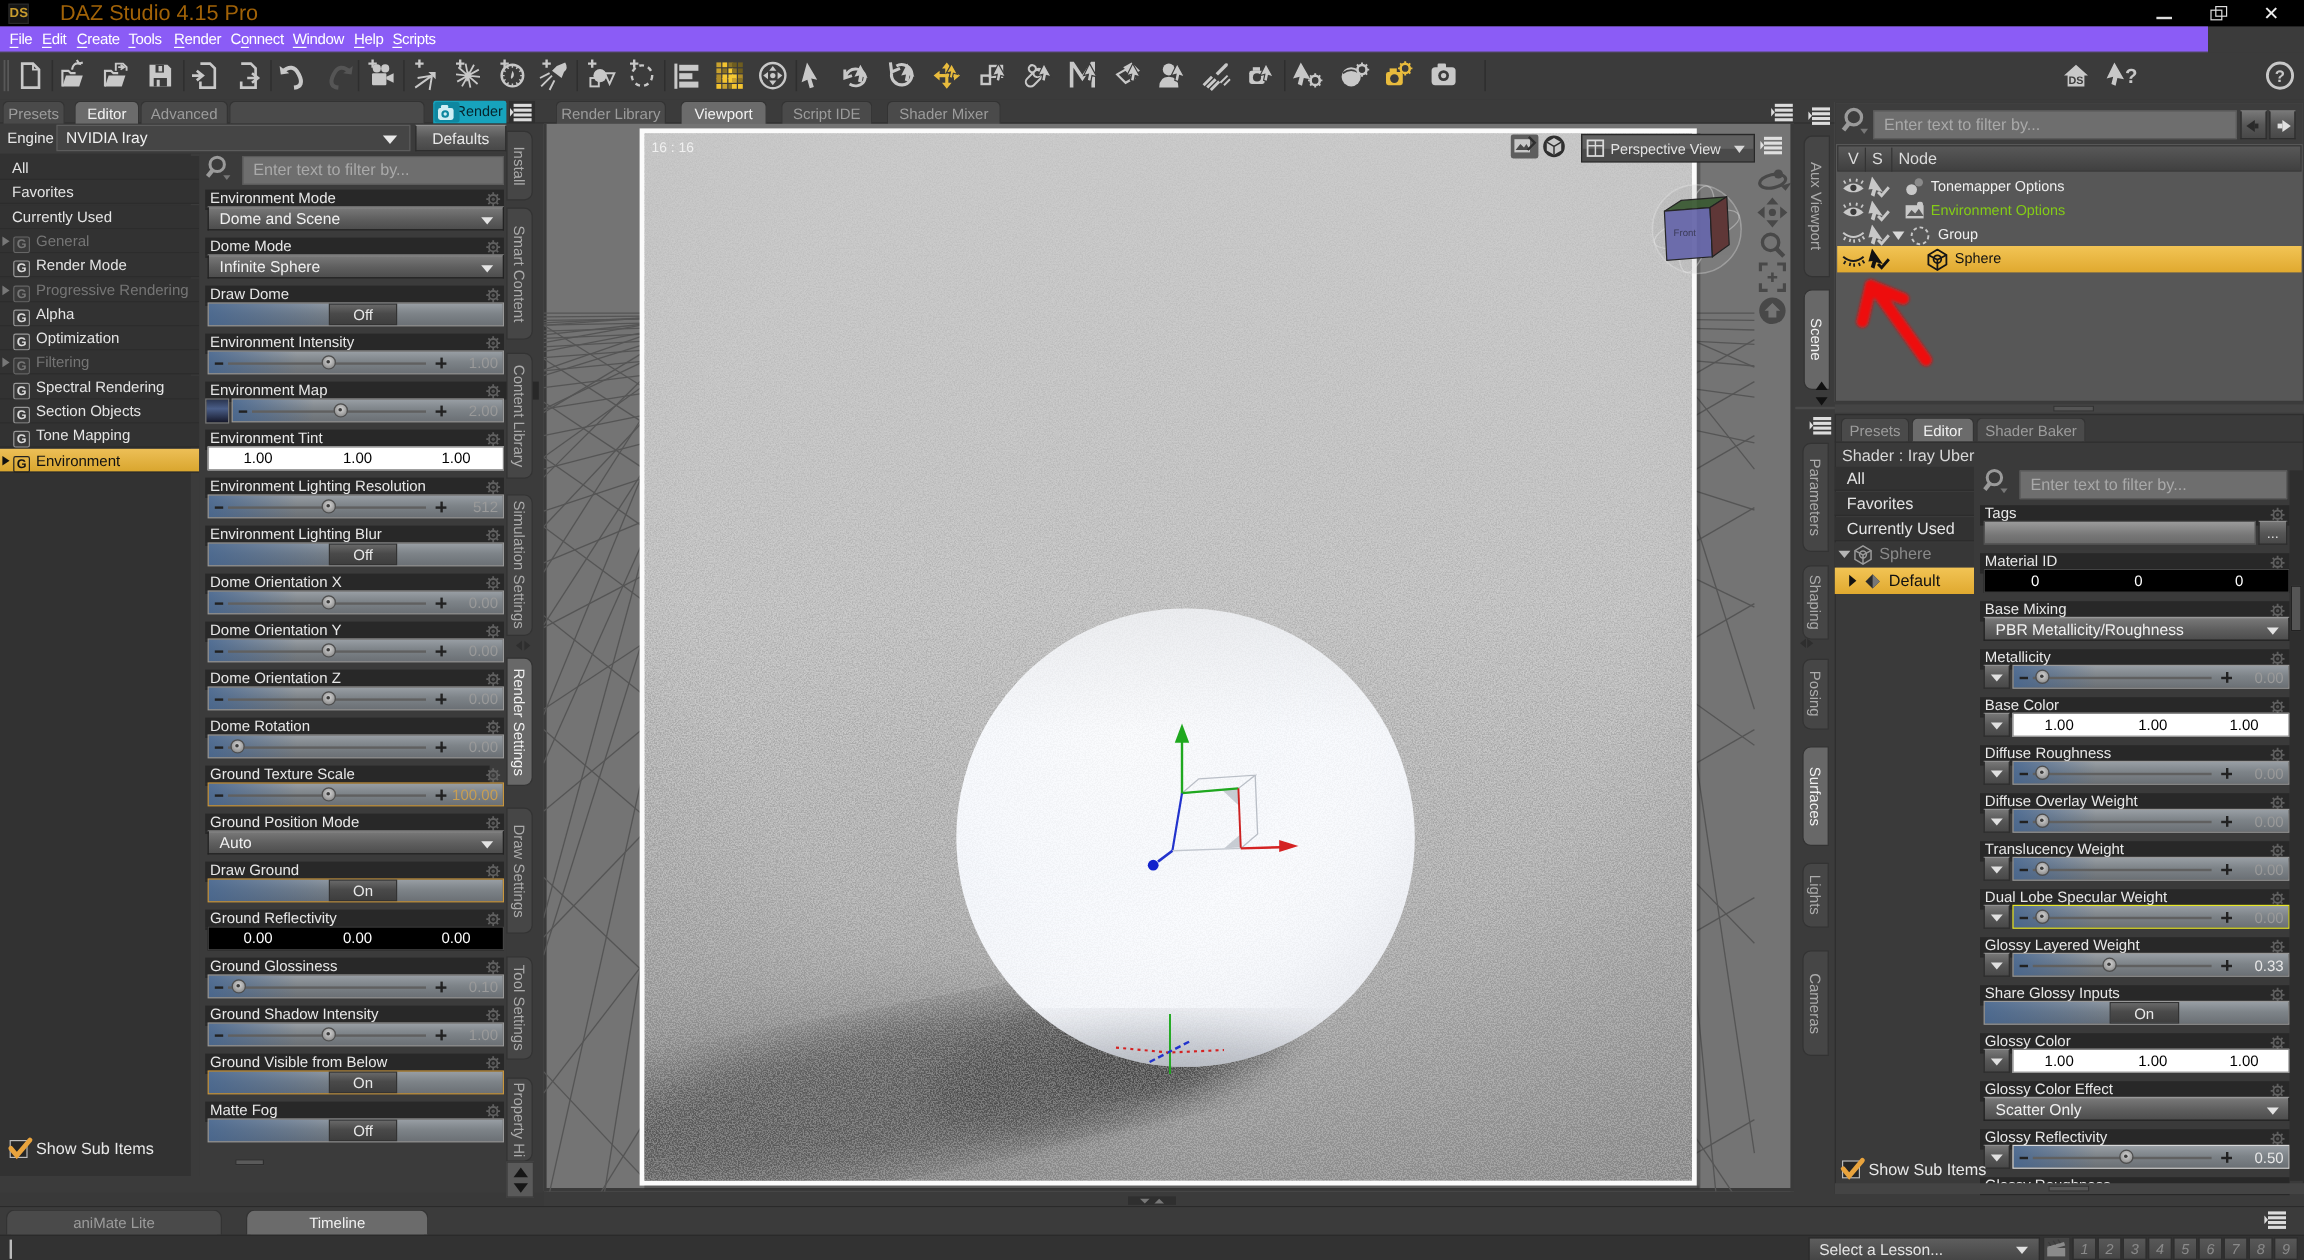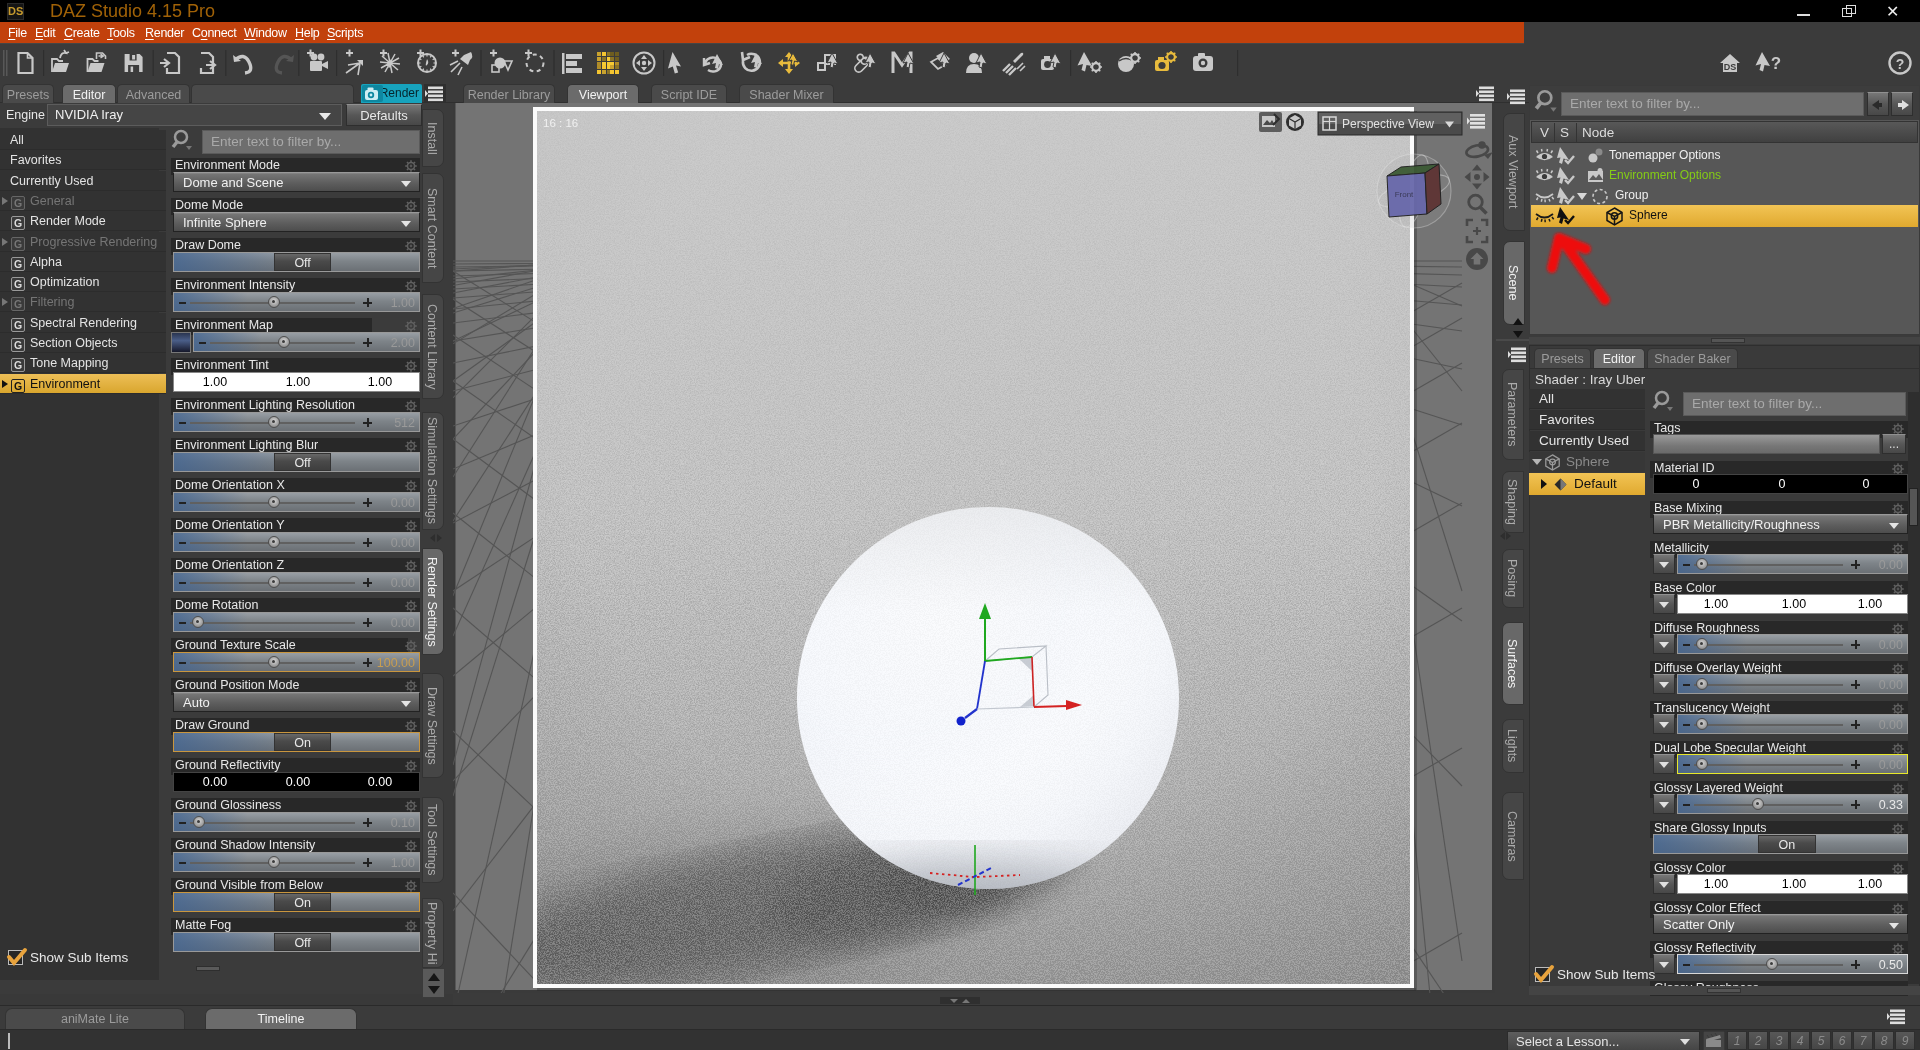--- a/index.html
+++ b/index.html
@@ -7,21 +7,21 @@
 .abs{position:absolute;}
 #root{position:relative;width:1920px;height:1050px;background:#3b3b3b;overflow:hidden;}
 
 #titlebar{position:absolute;left:0;top:0;width:1920px;height:22px;background:#000;}
 #titlebar .logo{position:absolute;left:7px;top:3px;width:17px;height:17px;background:#151515;border:1px solid #2a2a2a;color:#c79b2e;font-weight:bold;font-size:11px;text-align:center;line-height:15px;}
 #titlebar .t{position:absolute;left:50px;top:1px;color:#a16207;font-size:18px;}
 #titlebar .mi{left:1797px;top:14px;width:13px;height:2px;background:#ddd;}
 #titlebar .sq{left:1842px;top:8px;width:10px;height:9px;border:1.5px solid #ddd;background:#000;}
 #titlebar .sq2{left:1846px;top:5px;width:10px;height:9px;border:1.5px solid #ddd;}
 #titlebar .x{left:1886px;top:2px;color:#eee;font-size:16px;font-weight:400;}
-#menubar{position:absolute;left:0;top:22px;width:1524px;height:22px;background:#c2410c;border-bottom:1px solid #454545;}
+#menubar{position:absolute;left:0;top:22px;width:1840px;height:22px;background:#8b5cf6;border-bottom:1px solid #454545;}
 #menubar span{position:absolute;top:4px;color:#fff;font-size:12.5px;letter-spacing:-0.3px;}
 #menubar u{text-decoration-thickness:1px;text-underline-offset:2px;}
 #toolbar{position:absolute;left:0;top:44px;width:1920px;height:39px;background:#3b3b3b;}
 
 .htab{position:absolute;height:20px;border-radius:5px 5px 0 0;background:#4a4a4a;color:#9c9c9c;font-size:12.5px;text-align:center;line-height:20px;border:1px solid #333;border-bottom:none;}
 .htab.act{background:#6b6b6b;color:#f2f2f2;}
 
 .plabel{position:absolute;background:#282828;color:#e8e8e8;font-size:12.5px;line-height:15px;padding-left:4px;height:15px;white-space:nowrap;}
 .gear{position:absolute;width:14px;height:14px;}
 .drop{position:absolute;height:20px;background:linear-gradient(180deg,#888 0,#757575 8%,#5e5e5e 55%,#4d4d4d 100%);border:1px solid #222;border-top-color:#999;color:#f0f0f0;font-size:13px;line-height:19px;padding-left:9px;}
@@ -515,21 +515,21 @@
             <circle cx="8" cy="8" r="1.6" fill="#555" stroke="none"></circle>
           </g>
         </svg>
 <div class="slid" style="left:7px;top:164px;width:247px;">
           <div class="mi"></div>
           <div class="tr" style="left:16px;width:165px"></div>
           <div class="th" style="left:94px"></div>
           <div class="pl" style="left:189px"></div>
           <div class="va" style="color:#9a9a9a">1.00</div>
         </div>
-<div class="plabel" style="left:5px;top:190px;width:201px;">Environment Map</div>
+<div class="plabel" style="left:5px;top:190px;width:278px;">Environment Map</div>
 <div class="abs" style="left:5px;top:205px;width:249px;height:2px;background:#282828"></div>
 <svg class="gear" style="left:238px;top:191px" viewBox="0 0 16 16">
           <g stroke="#606060" stroke-width="1.7" fill="none">
             <circle cx="8" cy="8" r="4"></circle>
             <line x1="8" y1="1.4" x2="8" y2="3.6" transform="rotate(0 8 8)"></line>
             <line x1="8" y1="1.4" x2="8" y2="3.6" transform="rotate(45 8 8)"></line>
             <line x1="8" y1="1.4" x2="8" y2="3.6" transform="rotate(90 8 8)"></line>
             <line x1="8" y1="1.4" x2="8" y2="3.6" transform="rotate(135 8 8)"></line>
             <line x1="8" y1="1.4" x2="8" y2="3.6" transform="rotate(180 8 8)"></line>
             <line x1="8" y1="1.4" x2="8" y2="3.6" transform="rotate(225 8 8)"></line>

